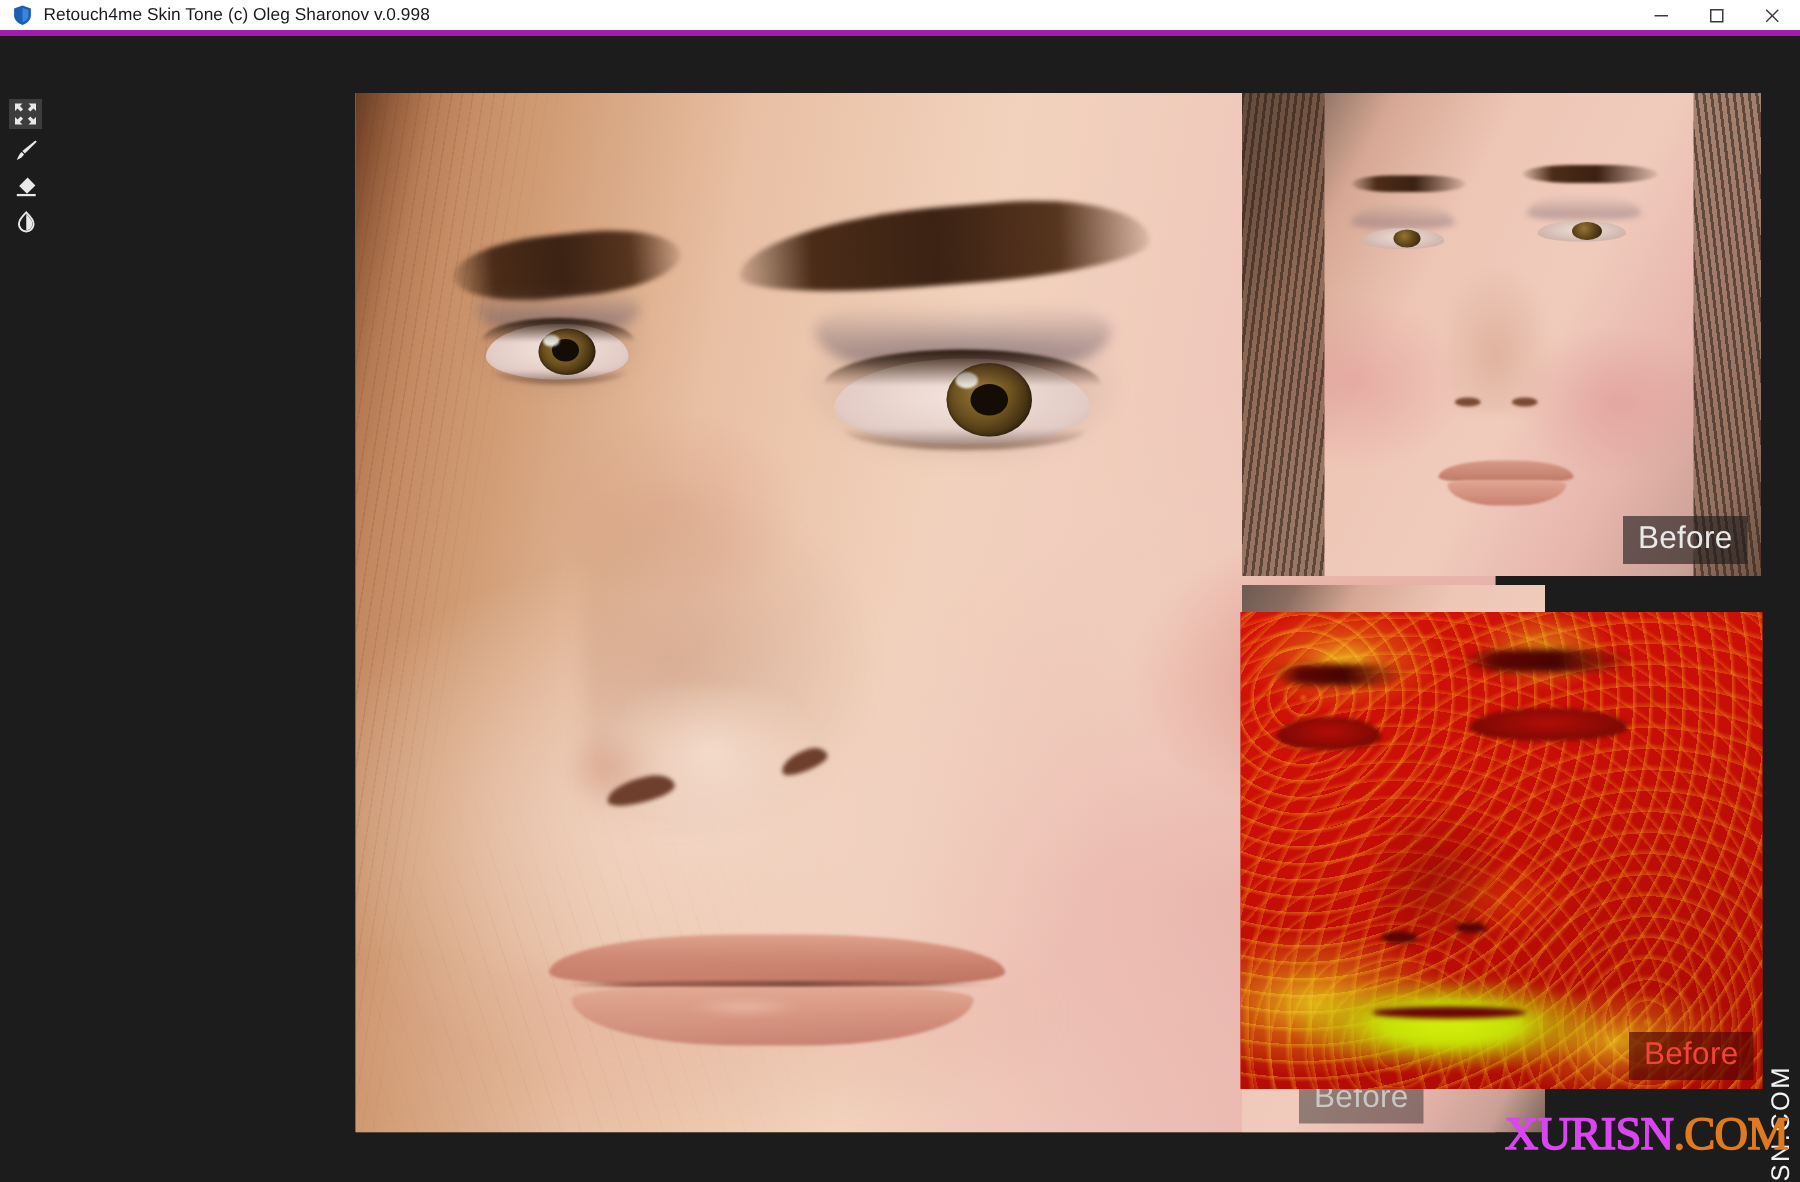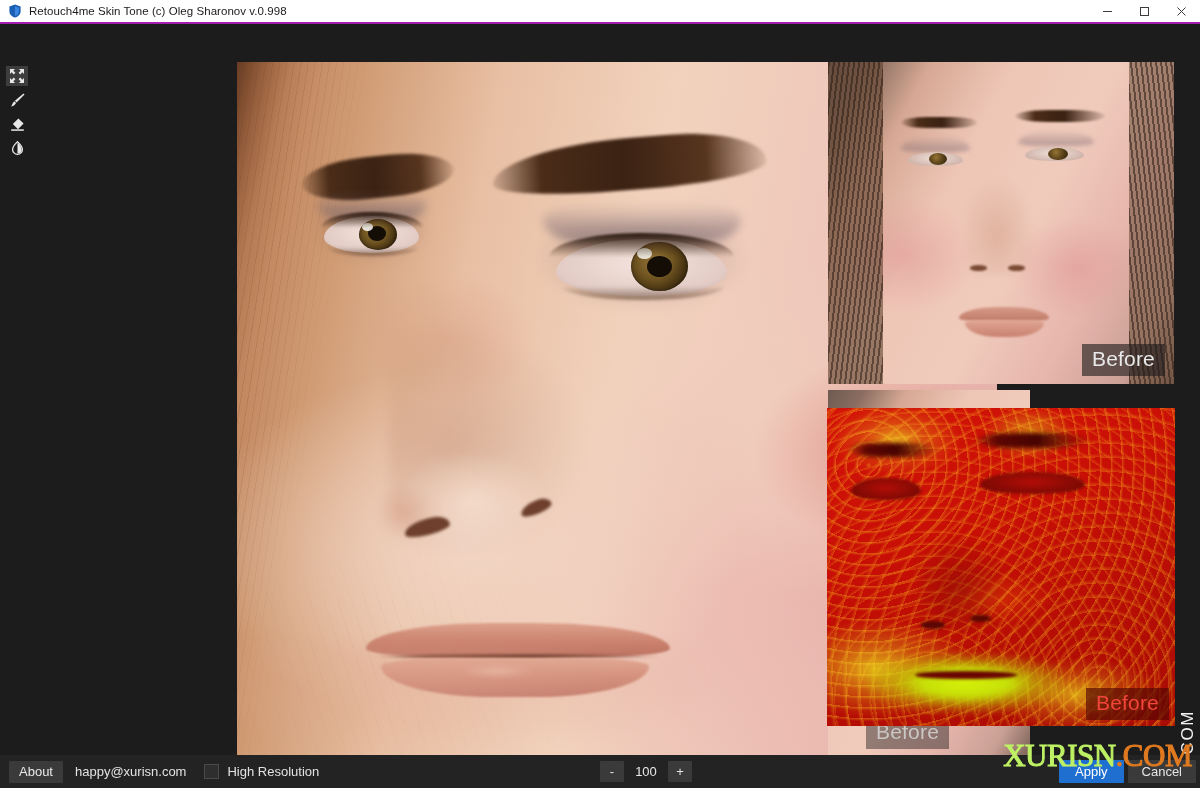--- a/index.html
+++ b/index.html
@@ -16,21 +16,21 @@
     width: 1200px; height: 788px;
     background: #1c1c1c;
   }
 
   
   #titlebar {
     position: absolute; top: 0; left: 0;
     width: 1200px; height: 24px;
     background: #ffffff;
     display: flex; align-items: center;
-    border-bottom: 2px solid #a21caf;
+    border-bottom: 4px solid #a21caf;
   }
   #app-icon {
     width: 14px; height: 14px; margin-left: 8px; margin-right: 7px;
     position: relative; flex: 0 0 auto;
   }
   #app-icon svg { display: block; }
   #title-text {
     font-size: 11.5px; color: #1a1a1a;
     letter-spacing: 0.05px;
     white-space: nowrap;
@@ -494,21 +494,21 @@
     color: #f2f2f2; font-size: 17px; letter-spacing: 1.6px;
     white-space: nowrap; font-family: "Liberation Sans", sans-serif;
     pointer-events: none;
   }
   #wm-corner {
     position: absolute; right: 8px; bottom: 14px;
     font-size: 31px; letter-spacing: -0.5px;
     white-space: nowrap; pointer-events: none;
     font-family: "Liberation Serif", serif;
   }
-  #wm-corner .b { color: #bef264; }
+  #wm-corner .b { color: #d946ef; }
   #wm-corner .o { color: #e07a20; }
   #wm-corner span {
     -webkit-text-stroke: 1px currentColor;
     color: transparent;
   }
 </style>
 </head>
 <body>
 
 <div id="app">
@@ -667,38 +667,18 @@
         <div class="glow"></div>
         <div class="slot"></div>
       </div>
       <div class="before-badge" id="badge-before-2">Before</div>
     </div>
 
   </div>
 
   <div id="wm-vertical">XURISN.COM</div>
 
-  <div id="statusbar">
-    <button id="about-btn">About</button>
-    <span id="email-text">happy@xurisn.com</span>
-
-    <div id="hires-wrap">
-      <span class="checkbox"></span>
-      <span id="hires-label">High Resolution</span>
-    </div>
-
-    <div id="zoom-wrap">
-      <button class="zoom-btn">-</button>
-      <span id="zoom-value">100</span>
-      <button class="zoom-btn">+</button>
-    </div>
-
-    <div id="action-wrap">
-      <button id="apply-btn">Apply</button>
-      <button id="cancel-btn">Cancel</button>
-    </div>
-  </div>
 
   <div id="wm-corner">
     <span class="b">XURISN</span><span class="o">.COM</span>
   </div>
 
 </div>
 
 </body></html>

